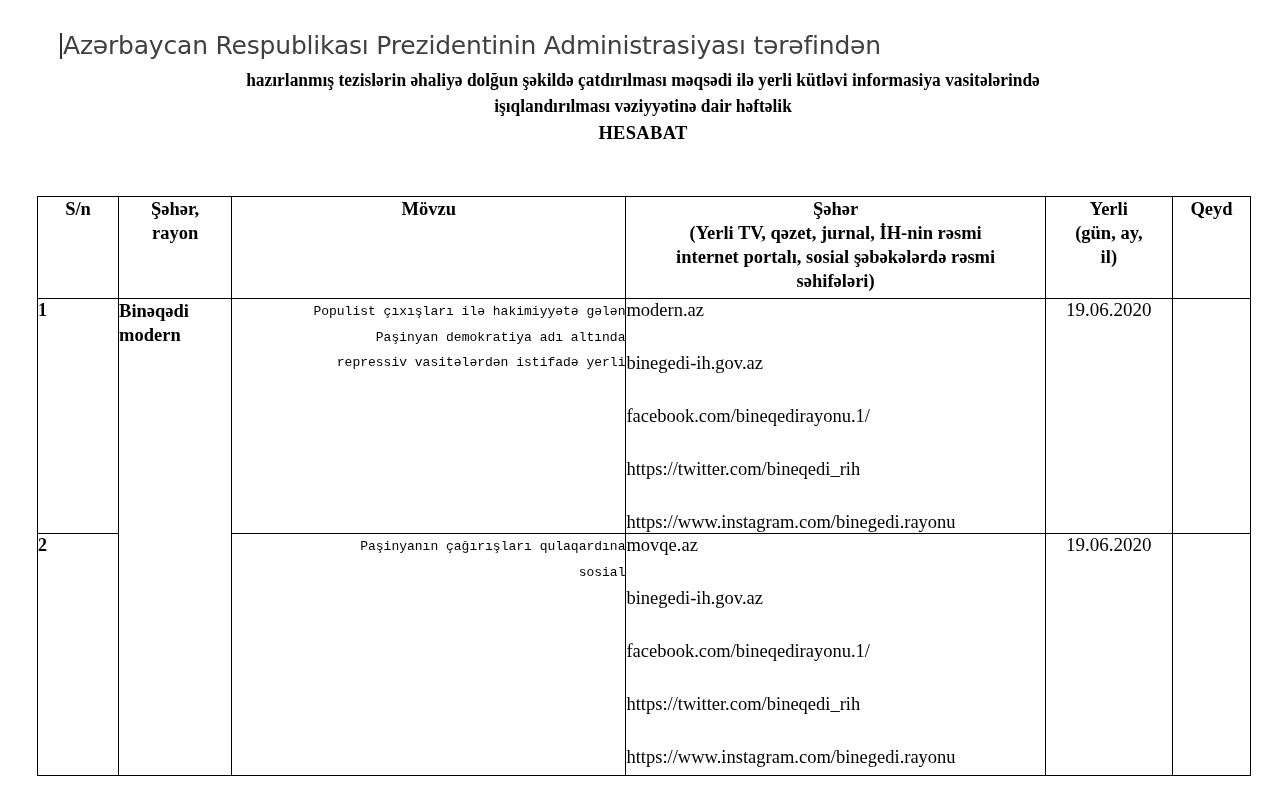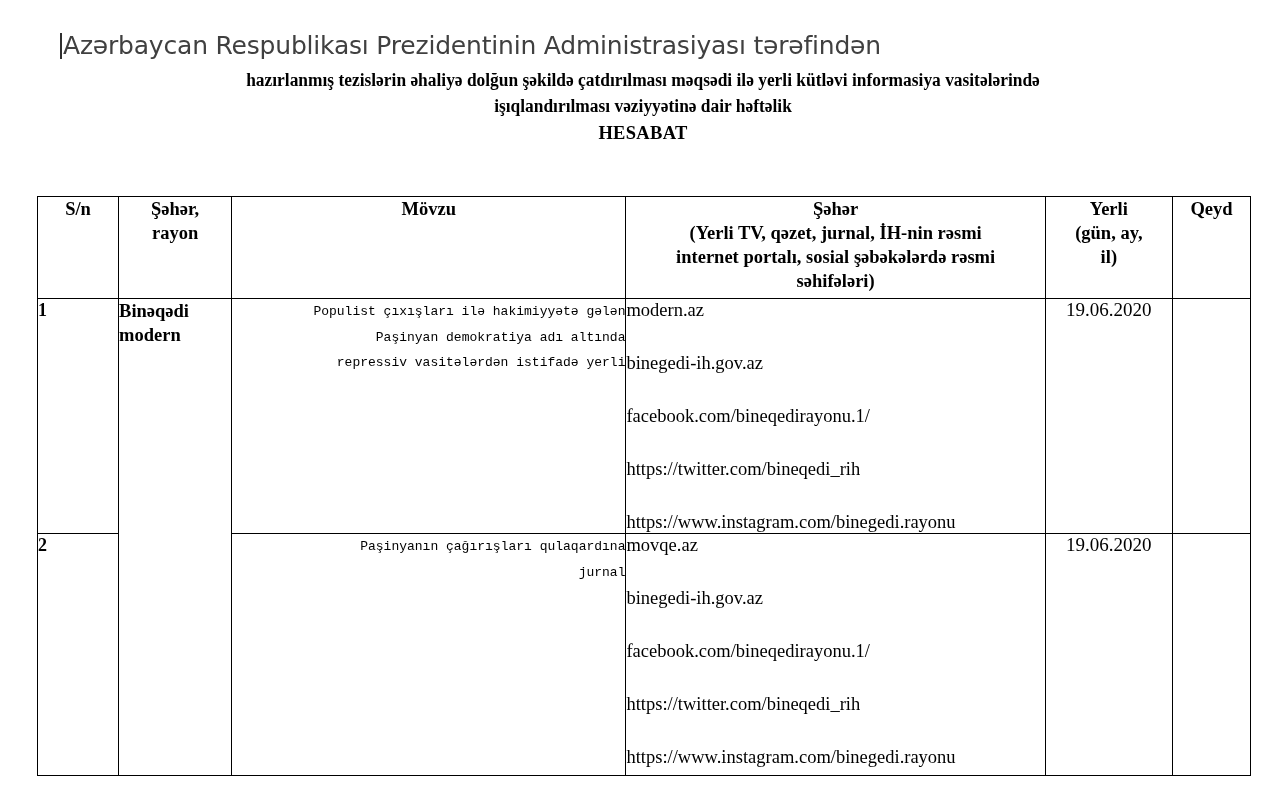--- a/index.html
+++ b/index.html
@@ -235,21 +235,21 @@
             <span class="src-line">https://www.instagram.com/binegedi.rayonu</span>
           </td>
           <td class="date">19.06.2020</td>
           <td class="note"></td>
         </tr>
 
         <tr class="row-2">
           <td class="sn">2</td>
           <td class="topic">
             <span class="ln">Paşinyanın çağırışları qulaqardına</span>
-            <span class="ln">jurnal</span>
+            <span class="ln">sosial</span>
           </td>
           <td class="source">
             <span class="src-line">movqe.az</span>
             <span class="src-line">binegedi-ih.gov.az</span>
             <span class="src-line">facebook.com/bineqedirayonu.1/</span>
             <span class="src-line">https://twitter.com/bineqedi_rih</span>
             <span class="src-line">https://www.instagram.com/binegedi.rayonu</span>
           </td>
           <td class="date">19.06.2020</td>
           <td class="note"></td>

